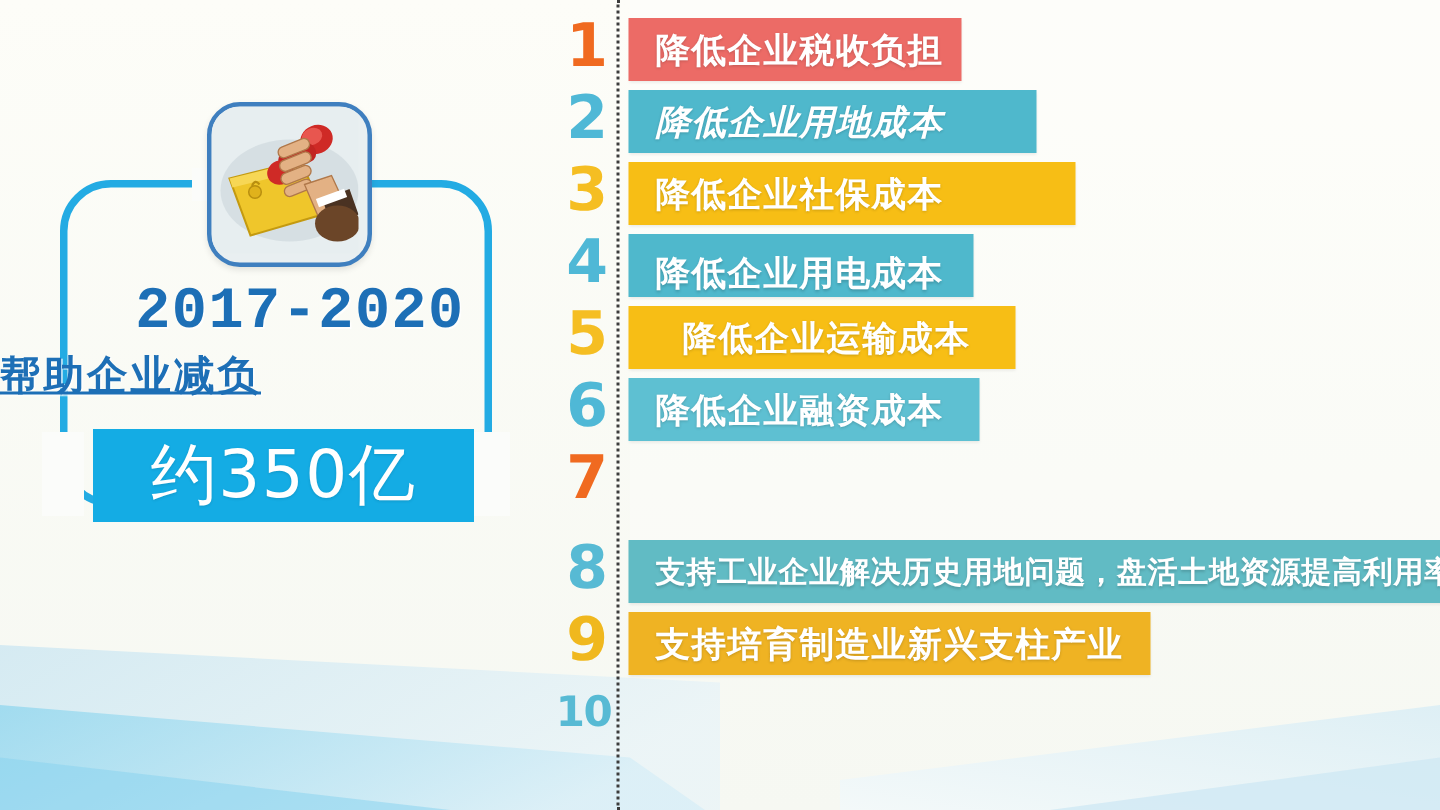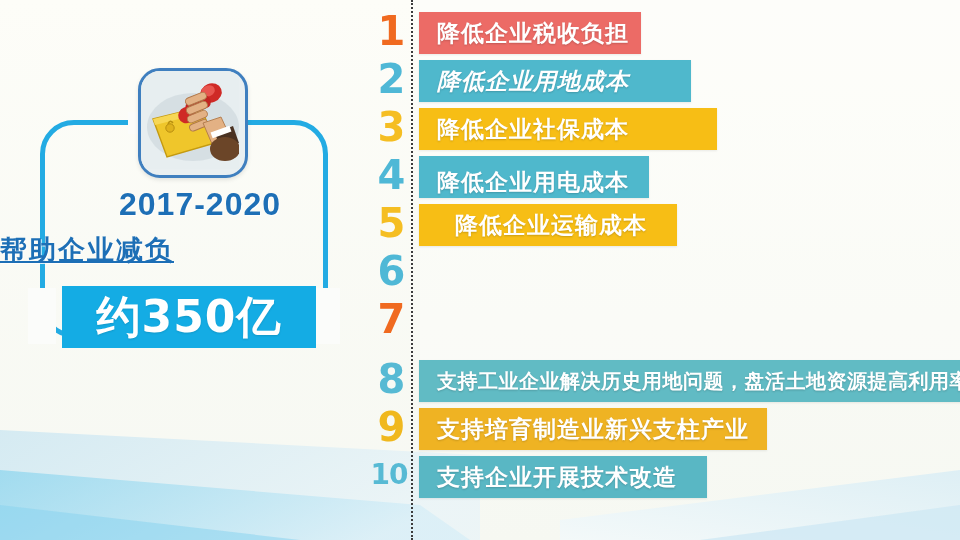--- a/index.html
+++ b/index.html
@@ -38,39 +38,39 @@
     border:3px solid #3f7fbf;
     background:#e9eff1;
     overflow:hidden;
     box-shadow:0 2px 4px rgba(0,0,0,.10);
   }
   .icon-badge svg{display:block;}
 
   .years{
     position:absolute;left:0;top:186px;width:400px;
     text-align:center;
-    font-size:32px;font-weight:bold;letter-spacing:1px;
+    font-size:39px;font-weight:bold;letter-spacing:1px;
     color:#1D6FB6;
-    font-family:Liberation Sans, sans-serif;
+    font-family:Liberation Mono, monospace;
     text-shadow:1px 1px 0 rgba(255,255,255,.8);
   }
   .subtitle{
     position:absolute;left:0;top:232px;width:400px;
     font-size:27px;font-weight:bold;letter-spacing:2px;
     color:#1D6FB6;
     text-shadow:1px 1px 0 rgba(255,255,255,.8);
     text-decoration:underline;
   }
   .amount-badge{
     position:absolute;left:62px;top:286px;width:254px;height:62px;
     background:#14ACE4;
     display:flex;align-items:center;justify-content:center;
   }
   .amount-badge .amt{
-    color:#ffffff;font-size:44px;font-weight:bold;letter-spacing:1px;
+    color:#ffffff;font-size:44px;font-weight:normal;letter-spacing:1px;
     line-height:1;
     text-shadow:0 1px 2px rgba(0,0,0,.12);
   }
 
   
   .divider{
     position:absolute;left:411px;top:0;width:0;height:540px;
     border-left:2px dotted #3c3c3c;
   }
 
@@ -221,37 +221,37 @@
         </div>
       </div>
       <div class="row" style="top: 202px;">
         <div class="num" style="color: rgb(245, 190, 34);">5</div>
         <div class="bar" style="background: rgb(247, 190, 21); width: 258px; padding-left: 36px;">
           <span>降低企业运输成本</span>
         </div>
       </div>
       <div class="row" style="top: 250px;">
         <div class="num" style="color: rgb(79, 184, 214);">6</div>
+        <div class="bar" style="background: rgb(94, 192, 210); width: 234px;">
+          <span>降低企业融资成本</span>
+        </div>
       </div>
       <div class="row" style="top: 298px;">
         <div class="num" style="color: rgb(240, 106, 32);">7</div>
       </div>
       <div class="row" style="top: 358px;">
         <div class="num" style="color: rgb(87, 186, 212);">8</div>
         <div class="bar small" style="background: rgb(97, 187, 196); width: 544px;">
           <span>支持工业企业解决历史用地问题，盘活土地资源提高利用率</span>
         </div>
       </div>
       <div class="row" style="top: 406px;">
         <div class="num" style="color: rgb(240, 184, 30);">9</div>
         <div class="bar" style="background: rgb(239, 179, 35); width: 348px;">
           <span>支持培育制造业新兴支柱产业</span>
         </div>
       </div>
       <div class="row" style="top: 454px;">
         <div class="num wide" style="color: rgb(87, 186, 212);">10</div>
-        <div class="bar" style="background: rgb(89, 183, 196); width: 288px;">
-          <span>支持企业开展技术改造</span>
-        </div>
       </div>
     </div>
 
 </div>
 
 </body></html>

